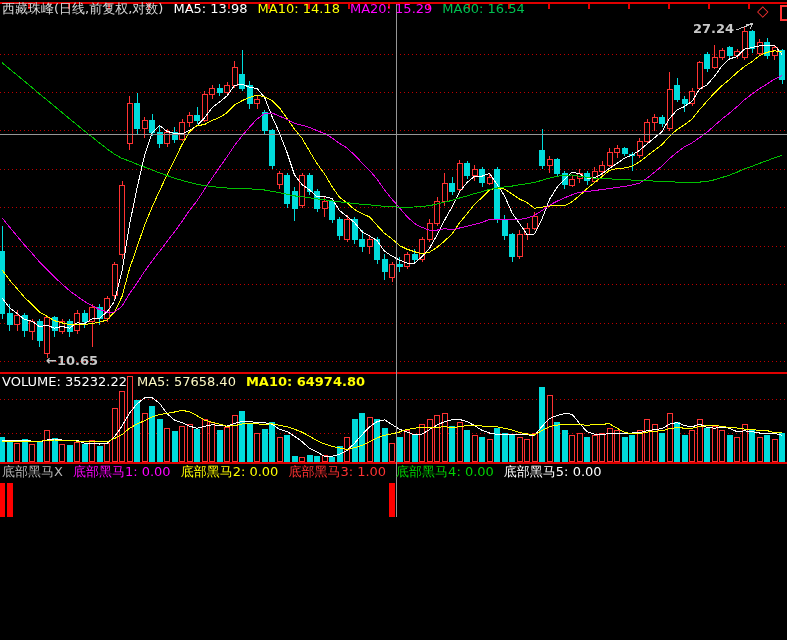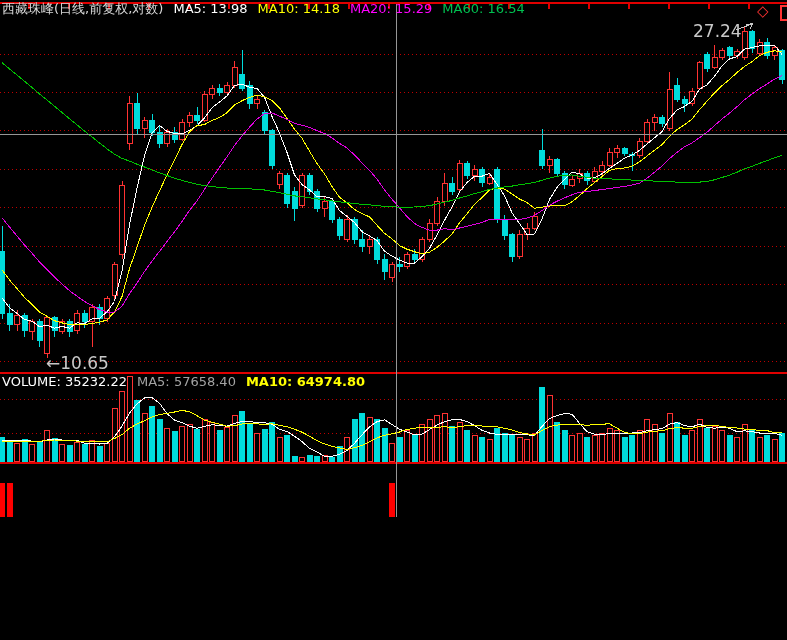--- a/index.html
+++ b/index.html
@@ -1,21 +1,21 @@
 <!DOCTYPE html>
 <html><head>
 <meta charset="utf-8">
 <style>
   html,body{margin:0;padding:0;background:#000;}
   #app{position:relative;width:787px;height:517px;background:#000;overflow:hidden;
        font-family:"DejaVu Sans",sans-serif;}
   #chart{position:absolute;left:0;top:0;}
   .hrow{position:absolute;left:2px;white-space:nowrap;font-size:13px;line-height:14px;}
   .hrow span{margin-right:10px;}
-  .ann{position:absolute;font-size:17px;}
+  .ann{position:absolute;font-size:13px;font-weight:bold;}
   #diamondIcon{position:absolute;left:757px;top:2px;color:#ff3232;font-size:15px;}
   #boxIcon{position:absolute;left:780px;top:5px;width:14px;height:12px;border:2px solid #ff3232;}
 </style>
 </head>
 <body>
 
 <div id="app">
   <svg id="chart" width="787" height="640" shape-rendering="crispEdges">
       <line x1="0" y1="3" x2="787" y2="3" stroke="#e00000" stroke-width="2"></line>
       <line x1="28.5" y1="4" x2="28.5" y2="9" stroke="#e00000" stroke-width="2"></line>
@@ -405,22 +405,25 @@
       <line x1="753" y1="23.5" x2="750" y2="28.5" stroke="#c8c8c8" stroke-width="1"></line>
       <line x1="396.5" y1="4" x2="396.5" y2="637" stroke="#969696" stroke-width="1"></line>
       <line x1="0" y1="134.5" x2="787" y2="134.5" stroke="#969696" stroke-width="1"></line>
     </svg>
 
   <div class="hrow" style="top:2px">
     <span style="color: rgb(216, 216, 216);">西藏珠峰(日线,前复权,对数)</span><span style="color: rgb(255, 255, 255);">MA5: 13.98</span><span style="color: rgb(255, 255, 0);">MA10: 14.18</span><span style="color: rgb(255, 0, 255);">MA20: 15.29</span><span style="color: rgb(0, 192, 80);">MA60: 16.54</span>
   </div>
 
   <div class="hrow" style="top:375px">
-    <span style="color: rgb(255, 255, 255);">VOLUME: 35232.22</span><span style="color: #a3a3a3;">MA5: 57658.40</span><span style="color: rgb(255, 255, 0); font-weight: bold;">MA10: 64974.80</span>
+    <span style="color: rgb(255, 255, 255);">VOLUME: 35232.22</span><span style="color: #fef9c3;">MA5: 57658.40</span><span style="color: rgb(255, 255, 0); font-weight: bold;">MA10: 64974.80</span>
   </div>
 
+  <div class="hrow" style="top:465px">
+    <span style="color: rgb(180, 180, 180);">底部黑马X</span><span style="color: rgb(255, 0, 255);">底部黑马1: 0.00</span><span style="color: rgb(255, 255, 0);">底部黑马2: 0.00</span><span style="color: rgb(255, 50, 50);">底部黑马3: 1.00</span><span style="color: rgb(0, 210, 0);">底部黑马4: 0.00</span><span style="color: rgb(255, 255, 255);">底部黑马5: 0.00</span>
+  </div>
 
   <span class="ann" style="left: 693px; top: 21px; color: rgb(200, 200, 200);">27.24</span>
   <span class="ann" style="left: 46px; top: 353px; color: rgb(200, 200, 200);">←10.65</span>
 
   <span id="diamondIcon">◇</span>
   <div id="boxIcon"></div>
 </div>
 
 </body></html>

